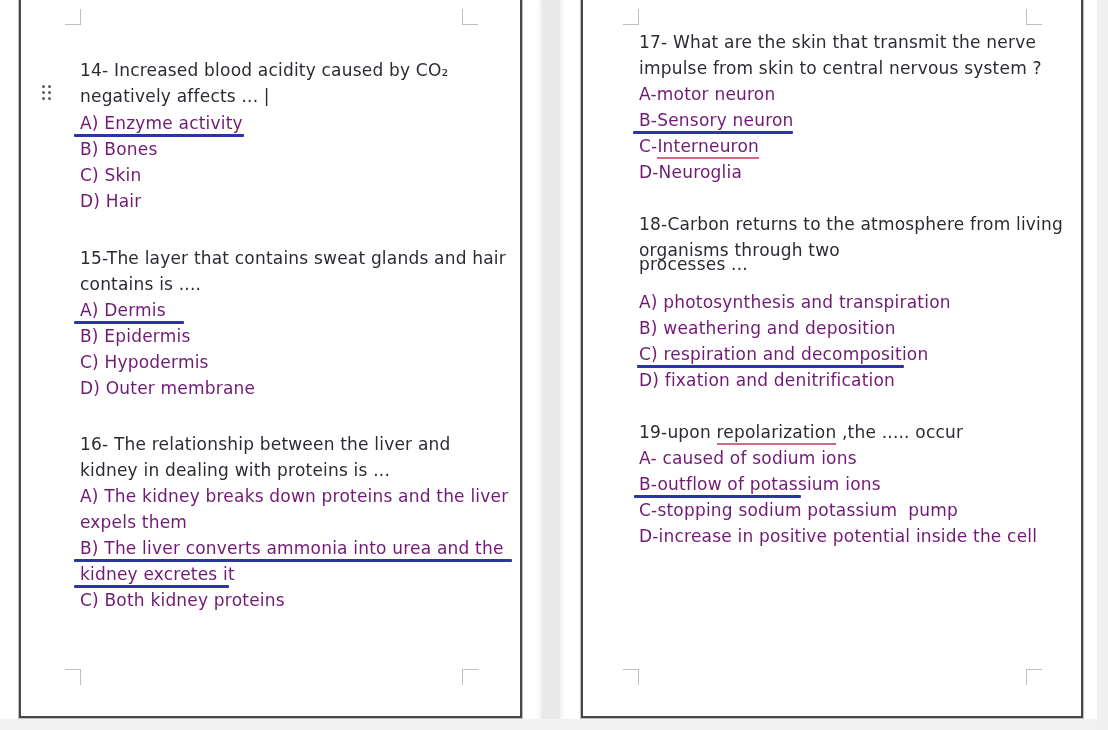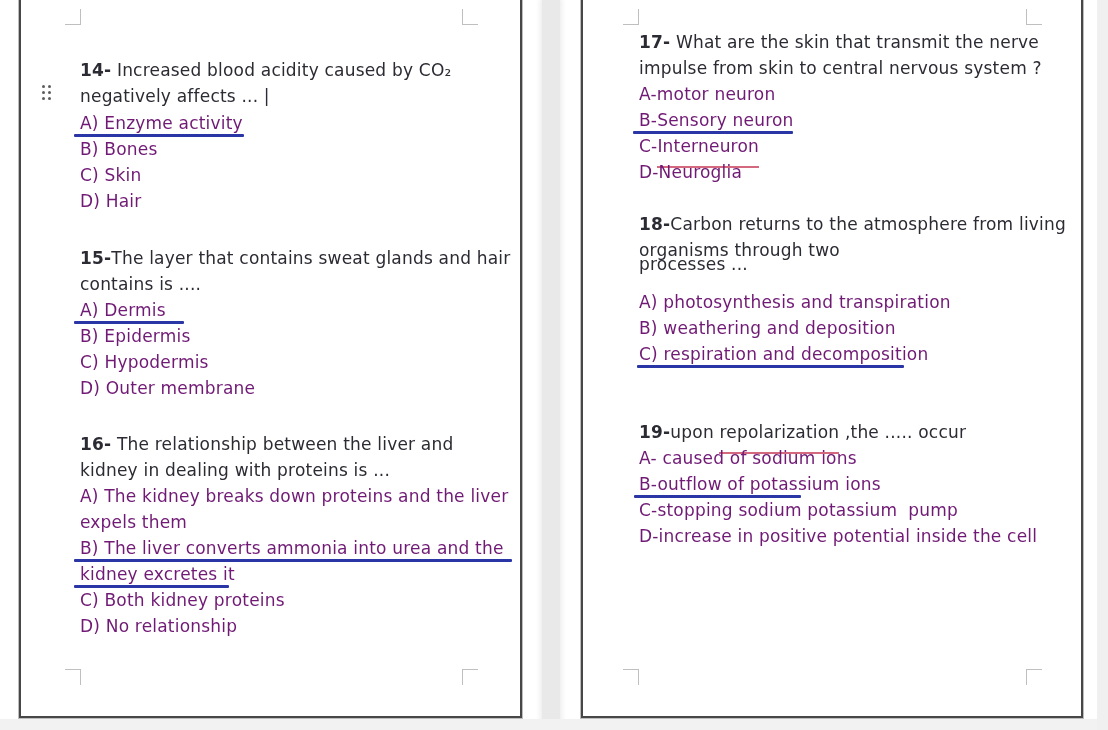--- a/index.html
+++ b/index.html
@@ -34,25 +34,25 @@
     cursor:grab; }
   .drag-handle i { width:3px; height:3px; background:#5d5d5d; border-radius:50%; }
 
   
   .line { position:absolute; height:24px; line-height:24px; font-size:17px;
     white-space:pre; letter-spacing:0.2px; }
   .page-left  .line { left:59px; }
   .page-right .line { left:56px; }
   .dark { color:#2b2b33; }
   .red  { color:#701a75; }
-  .qnum { font-weight:bold; }
+  .qnum { font-weight:normal; }
 
   
   .ul { position:absolute; height:3px; background:#2a35a6; bottom:-2px; border-radius:1px; }
-  .word-ul-pink { border-bottom:2px solid #d4687e; padding-bottom:10px; }
+  .word-ul-pink { border-bottom:2px solid #d4687e; padding-bottom:1px; }
 </style>
 </head>
 <body>
 
 <div class="canvas">
 
   <div class="page page-left">
     <div class="mark tl" style="left:44px;top:15px"></div>
     <div class="mark tr" style="left:441px;top:15px"></div>
     <div class="mark bl" style="left:44px;top:675px"></div>
@@ -81,21 +81,20 @@
     <div class="line red" style="top:356px"><span>C) Hypodermis</span></div>
     <div class="line red" style="top:382px"><span>D) Outer membrane</span></div>
 
     <div class="line dark" style="top:438px"><span class="qnum">16-</span><span> The relationship between the liver and</span></div>
     <div class="line dark" style="top:464px"><span>kidney in dealing with proteins is ...</span></div>
     <div class="line red" style="top:490px"><span>A) The kidney breaks down proteins and the liver</span></div>
     <div class="line red" style="top:516px"><span>expels them</span></div>
     <div class="line red" style="top:542px"><span>B) The liver converts ammonia into urea and the</span><span class="ul" style="left:-6px;width:438px"></span></div>
     <div class="line red" style="top:568px"><span>kidney excretes it</span><span class="ul" style="left:-6px;width:155px"></span></div>
     <div class="line red" style="top:594px"><span>C) Both kidney proteins</span></div>
-    <div class="line red" style="top:620px"><span>D) No relationship</span></div>
   </div>
 
   <div class="page-gap"></div>
 
   <div class="page page-right">
     <div class="mark tl" style="left:40px;top:15px"></div>
     <div class="mark tr" style="left:443px;top:15px"></div>
     <div class="mark bl" style="left:40px;top:675px"></div>
     <div class="mark br" style="left:443px;top:675px"></div>
 
@@ -105,20 +104,21 @@
     <div class="line red" style="top:114px"><span>B-Sensory neuron</span><span class="ul" style="left:-6px;width:160px"></span></div>
     <div class="line red" style="top:140px"><span>C-</span><span class="word-ul-pink">Interneuron</span></div>
     <div class="line red" style="top:166px"><span>D-Neuroglia</span></div>
 
     <div class="line dark" style="top:218px"><span class="qnum">18-</span><span>Carbon returns to the atmosphere from living</span></div>
     <div class="line dark" style="top:244px"><span>organisms through two</span></div>
     <div class="line dark" style="top:258px"><span>processes ...</span></div>
     <div class="line red" style="top:296px"><span>A) photosynthesis and transpiration</span></div>
     <div class="line red" style="top:322px"><span>B) weathering and deposition</span></div>
     <div class="line red" style="top:348px"><span>C) respiration and decomposition</span><span class="ul" style="left:-2px;width:267px"></span></div>
+    <div class="line red" style="top:374px"><span>D) fixation and denitrification</span></div>
 
     <div class="line dark" style="top:426px"><span class="qnum">19-</span><span>upon </span><span class="word-ul-pink">repolarization</span><span> ,the ..... occur</span></div>
     <div class="line red" style="top:452px"><span>A- caused of sodium ions</span></div>
     <div class="line red" style="top:478px"><span>B-outflow of potassium ions</span><span class="ul" style="left:-5px;width:167px"></span></div>
     <div class="line red" style="top:504px"><span>C-stopping sodium potassium  pump</span></div>
     <div class="line red" style="top:530px"><span>D-increase in positive potential inside the cell</span></div>
   </div>
 
   <div class="bottom-gutter"></div>
   <div class="right-gutter"></div>

